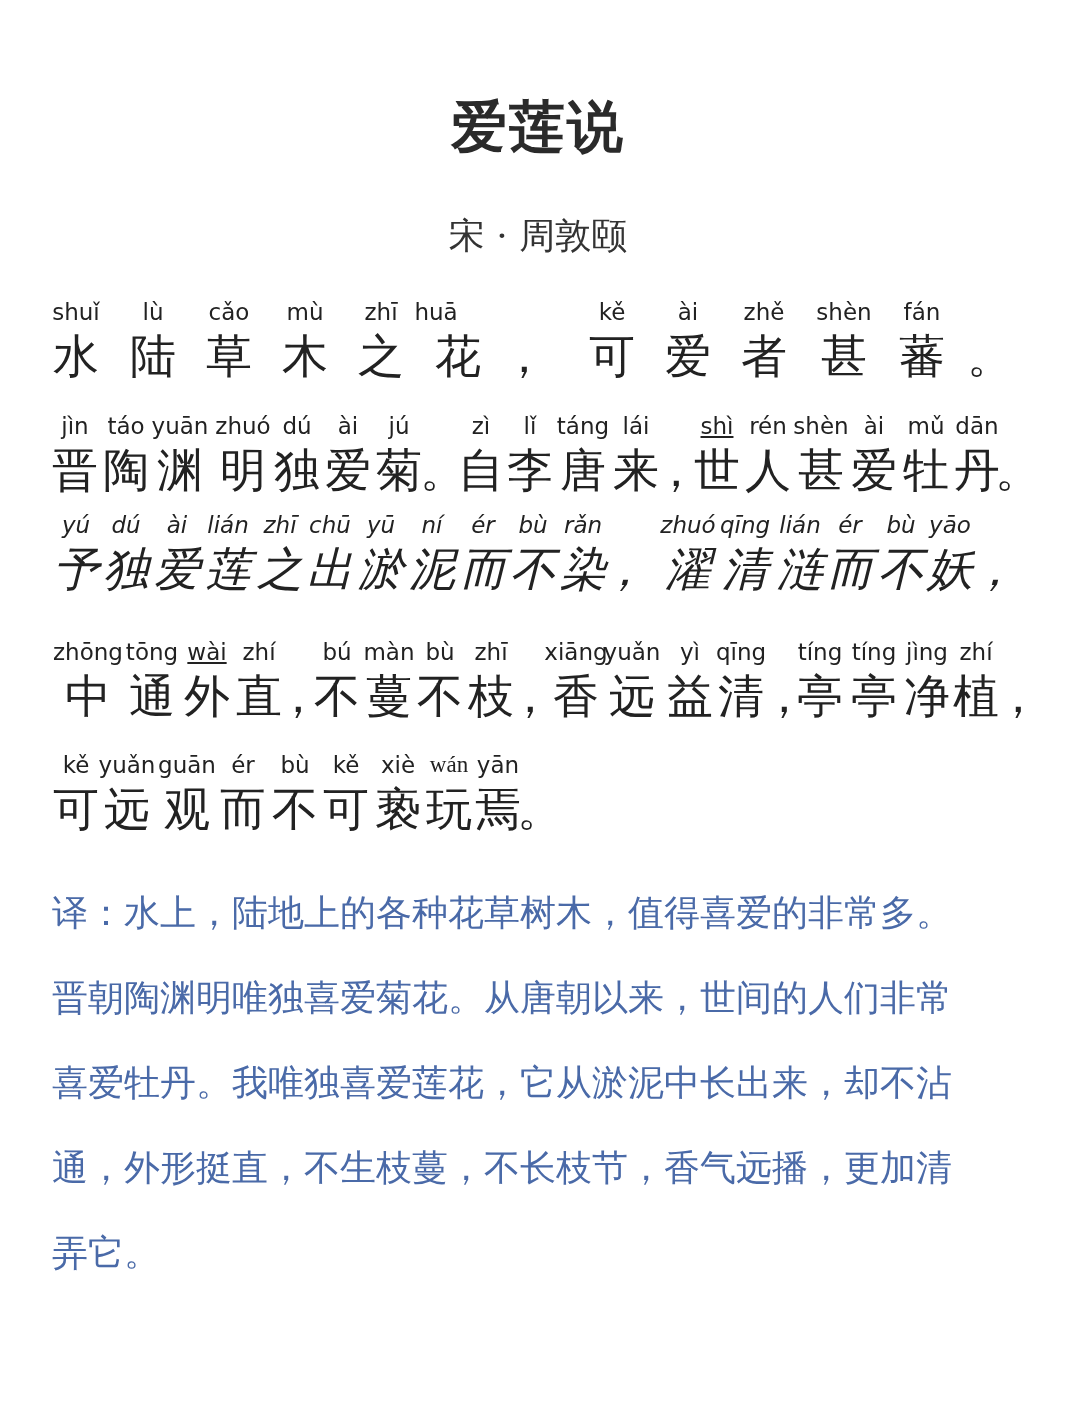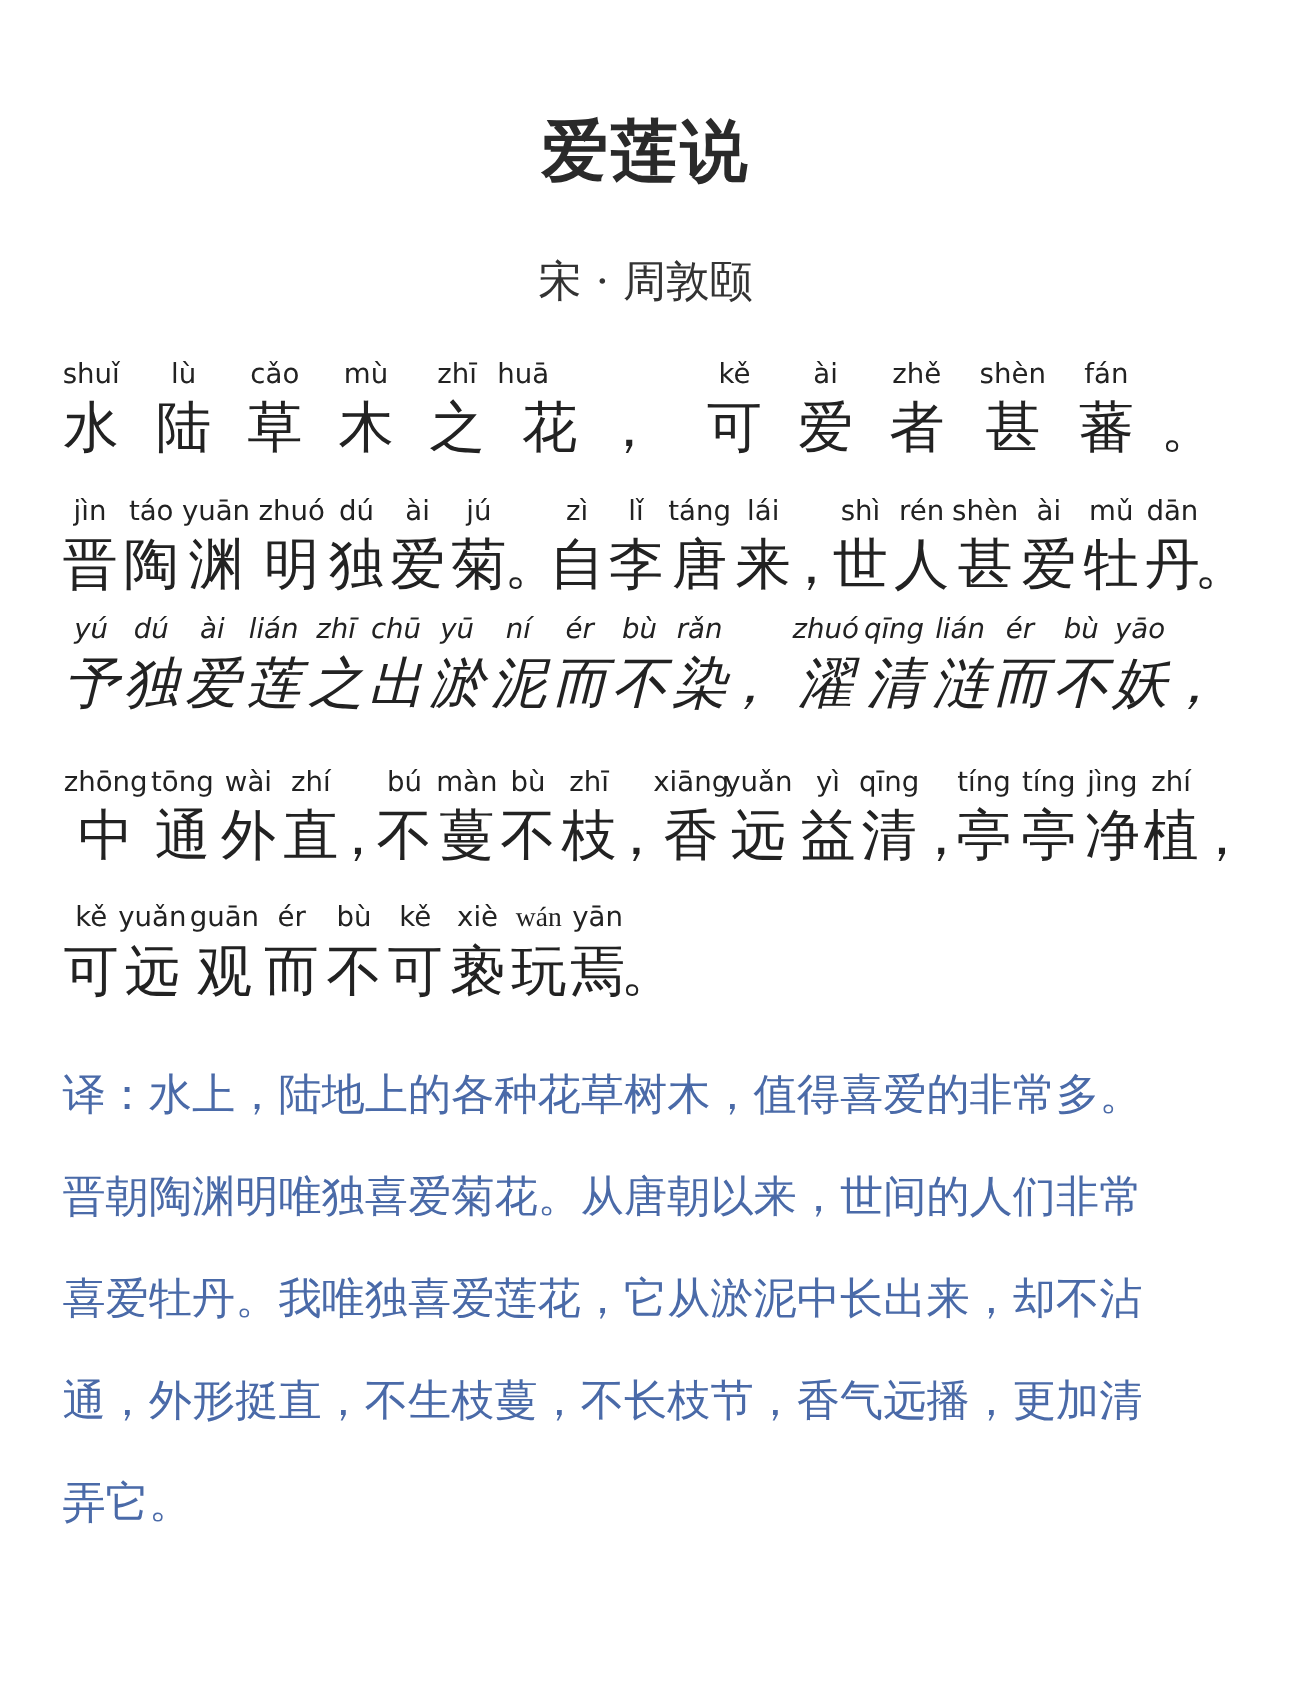--- a/index.html
+++ b/index.html
@@ -130,21 +130,21 @@
         <span class="hz" style="left: 443px;">。</span>
         <span class="py" style="left: 481px;">zì</span>
         <span class="hz" style="left: 481px;">自</span>
         <span class="py" style="left: 530px;">lǐ</span>
         <span class="hz" style="left: 530px;">李</span>
         <span class="py" style="left: 583px;">táng</span>
         <span class="hz" style="left: 583px;">唐</span>
         <span class="py" style="left: 636px;">lái</span>
         <span class="hz" style="left: 636px;">来</span>
         <span class="hz" style="left: 676px;">，</span>
-        <span class="py" style="left: 717px;">shì</span>
+        <span class="py" style="left: 717px; text-decoration: underline;">shì</span>
         <span class="hz" style="left: 717px;">世</span>
         <span class="py" style="left: 768px;">rén</span>
         <span class="hz" style="left: 768px;">人</span>
         <span class="py" style="left: 821px;">shèn</span>
         <span class="hz" style="left: 821px;">甚</span>
         <span class="py" style="left: 874px;">ài</span>
         <span class="hz" style="left: 874px;">爱</span>
         <span class="py" style="left: 926px;">mǔ</span>
         <span class="hz" style="left: 926px;">牡</span>
         <span class="py" style="left: 977px;">dān</span>
@@ -187,21 +187,21 @@
         <span class="hz" style="left: 901px;">不</span>
         <span class="py" style="left: 950px;">yāo</span>
         <span class="hz" style="left: 950px;">妖</span>
         <span class="hz" style="left: 994px;">，</span>
       </div>
       <div class="line" style="top: 638px;">
         <span class="py" style="left: 88px;">zhōng</span>
         <span class="hz" style="left: 88px;">中</span>
         <span class="py" style="left: 152px;">tōng</span>
         <span class="hz" style="left: 152px;">通</span>
-        <span class="py" style="left: 207px;">wài</span>
+        <span class="py" style="left: 207px; text-decoration: underline;">wài</span>
         <span class="hz" style="left: 207px;">外</span>
         <span class="py" style="left: 259px;">zhí</span>
         <span class="hz" style="left: 259px;">直</span>
         <span class="hz" style="left: 298px;">，</span>
         <span class="py" style="left: 337px;">bú</span>
         <span class="hz" style="left: 337px;">不</span>
         <span class="py" style="left: 389px;">màn</span>
         <span class="hz" style="left: 389px;">蔓</span>
         <span class="py" style="left: 440px;">bù</span>
         <span class="hz" style="left: 440px;">不</span>

